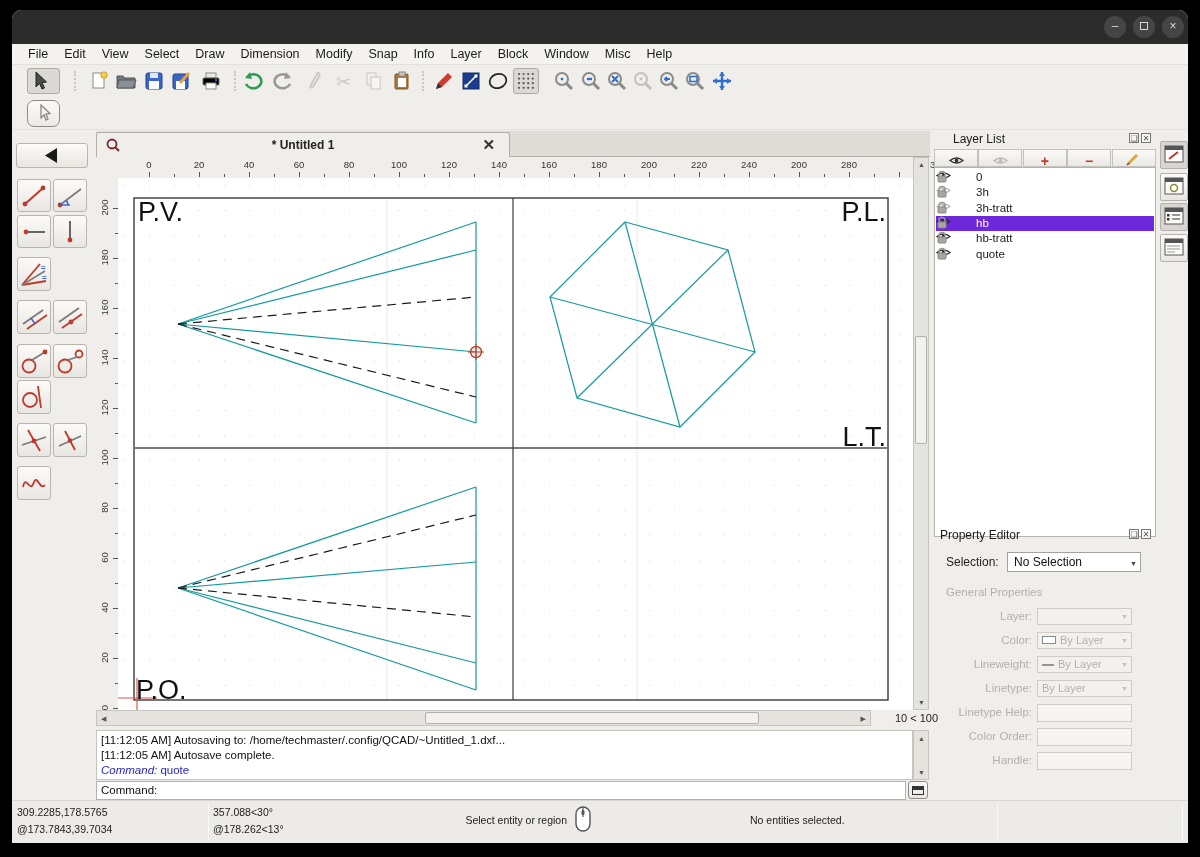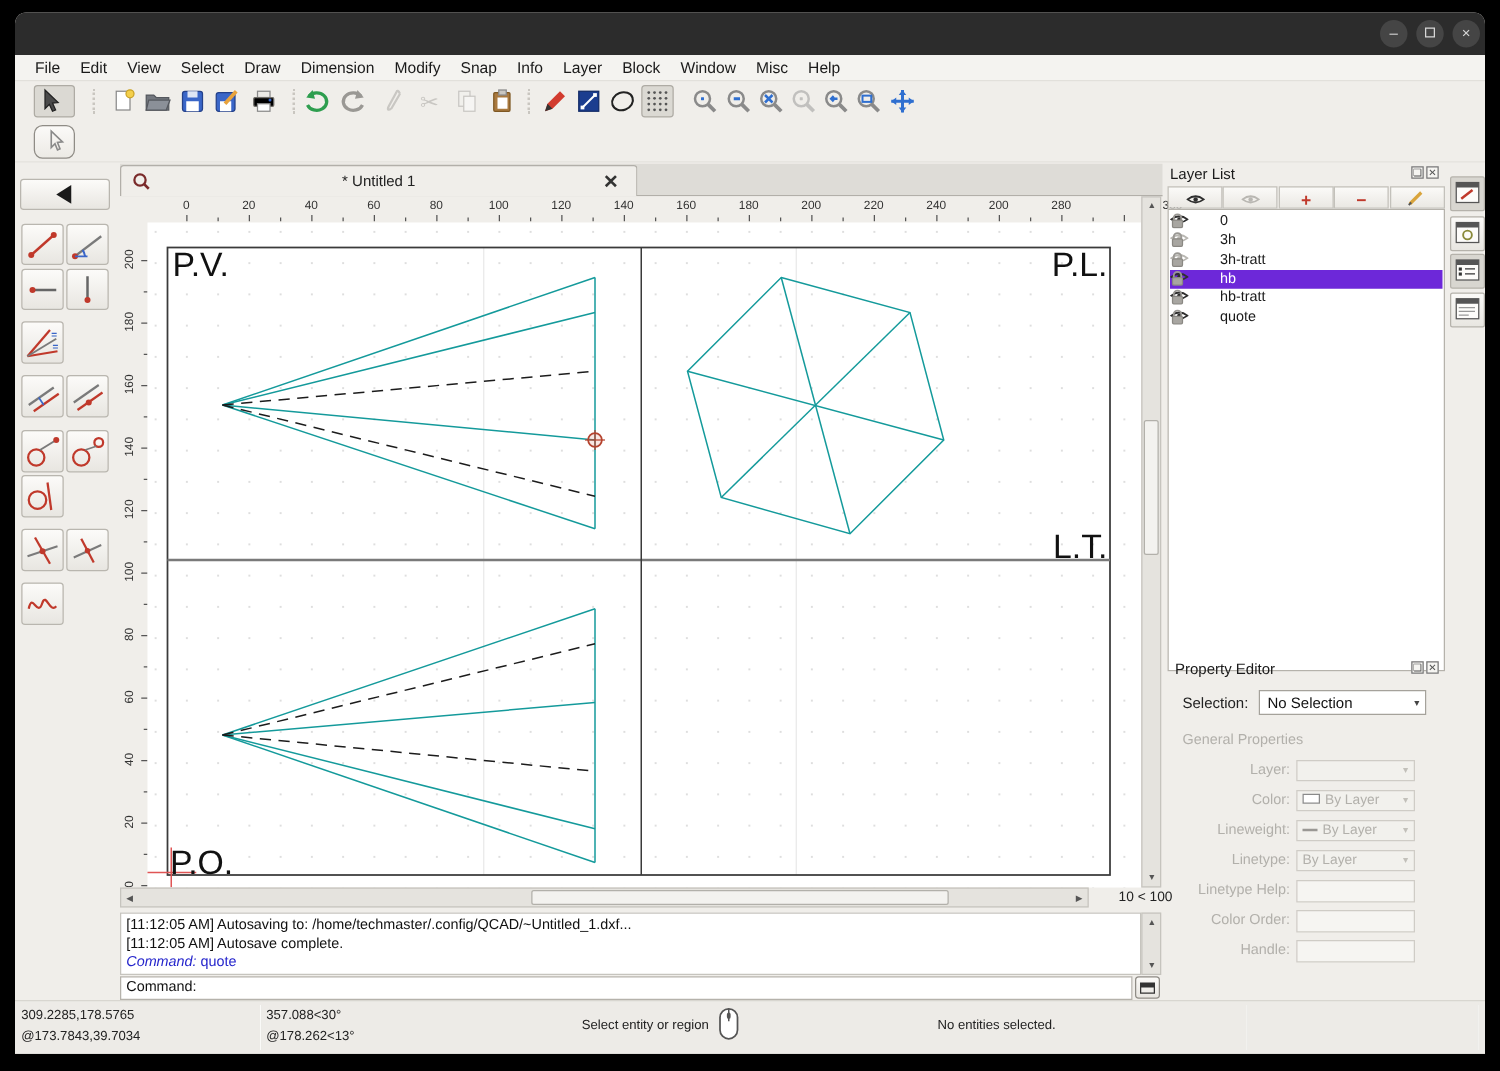--- a/index.html
+++ b/index.html
@@ -41,21 +41,21 @@
 
   
   .pbtn { position:absolute; border:1px solid #b9b6af; border-radius:3px;
           background:linear-gradient(#fcfbf9,#e8e6e1); }
 
   
   #tabbar { position:absolute; left:84px; top:121px; width:834px; height:26px;
             background:#dedcd7; border-bottom:1px solid #b2afa9; }
   #tab { position:absolute; left:0; top:1px; width:414px; height:25px; background:#f0eeea;
          border:1px solid #b2afa9; border-bottom:none; border-radius:3px 3px 0 0; }
-  #tab-label { position:absolute; width:100%; text-align:center; top:5px; font-size:12px; color:#222; }
+  #tab-label { position:absolute; width:100%; text-align:center; top:5px; font-size:12px; color:#222;font-weight:bold; }
   #tab-close { position:absolute; right:14px; top:3px; font-size:15px; font-weight:bold; color:#333; }
   #tab-logo { position:absolute; left:8px; top:4px; }
 
   
   #hruler { position:absolute; left:84px; top:147px; width:817px; height:21px; background:#f0eeea; }
   #vruler { position:absolute; left:84px; top:168px; width:22px; height:532px; background:#f0eeea; }
   .rlabel { position:absolute; font-size:9.5px; color:#333; }
   .rtick  { position:absolute; background:#555; }
 
   
@@ -481,21 +481,21 @@
           <rect x="4" y="3" width="14" height="24" rx="7" fill="#fff" stroke="#555" stroke-width="1.4"></rect>
           <line x1="11" y1="3" x2="11" y2="13" stroke="#555" stroke-width="1.2"></line>
           <rect x="9.5" y="6" width="3" height="5" rx="1.5" fill="#555"></rect>
         </svg></div>
     <div class="abs" style="left:738px;top:13px">No entities selected.</div>
     <div class="sb-sep" style="left:985px"></div>
     <div class="sb-sep" style="left:1170px"></div>
   </div>
 
   <div class="abs" style="left:922px;top:121px;width:222px;height:17px">
-    <span class="panel-title" style="position:absolute;left:2px;top:1px">Layer List</span>
+    <span class="panel-title" style="position:absolute;left:19px;top:1px">Layer List</span>
     <div class="mini-box" style="left:195px;top:2px">❏</div>
     <div class="mini-box" style="left:207px;top:2px">✕</div>
   </div>
   <div class="abs" id="layer-toolbar" style="left:922px;top:139px;width:222px;height:18px">
       <div class="ltb-btn" style="left: 0px;"><span style="display: inline-block; margin-top: 2px;"><svg width="15" height="11">
             <path d="M1,5.5 Q7.5,0.5 14,5.5 Q7.5,10.5 1,5.5 Z" fill="none" stroke="#2f2f2f" stroke-width="1.4"></path>
             <circle cx="7.5" cy="5.5" r="1.8" fill="#2f2f2f"></circle>
           </svg></span></div>
       <div class="ltb-btn" style="left: 44.4px;"><span style="display: inline-block; margin-top: 2px;"><svg width="15" height="11">
             <path d="M1,5.5 Q7.5,0.5 14,5.5 Q7.5,10.5 1,5.5 Z" fill="none" stroke="#b9b7b2" stroke-width="1.4"></path>

